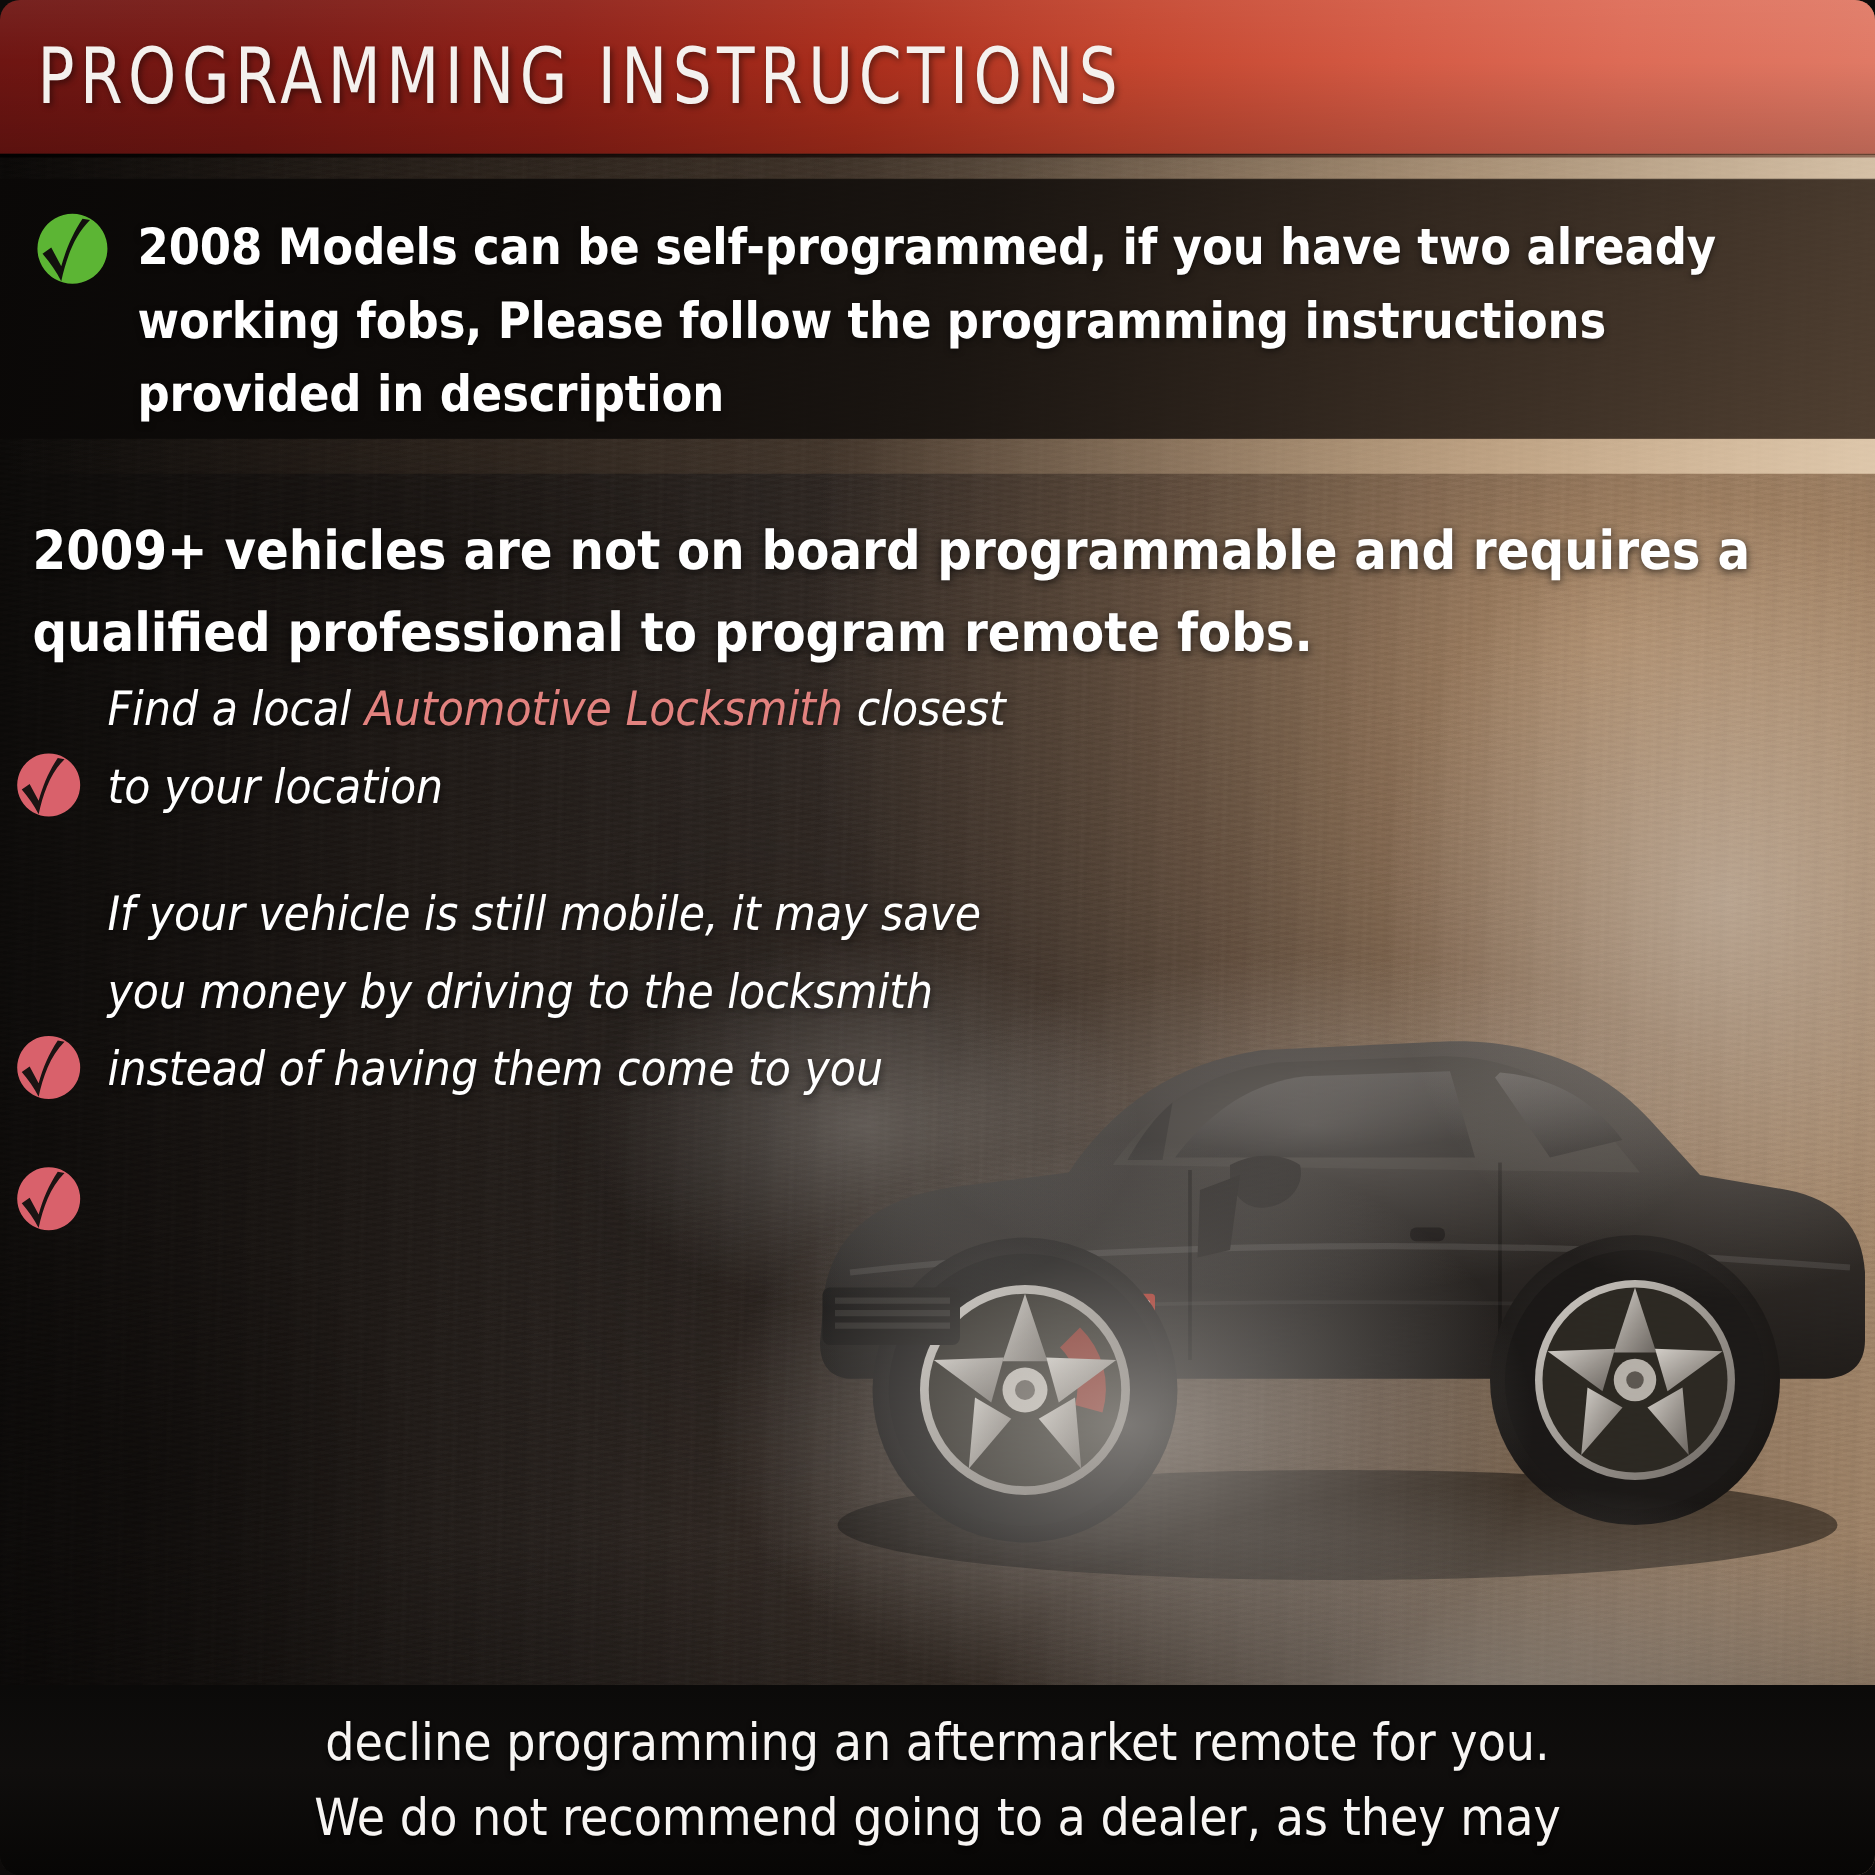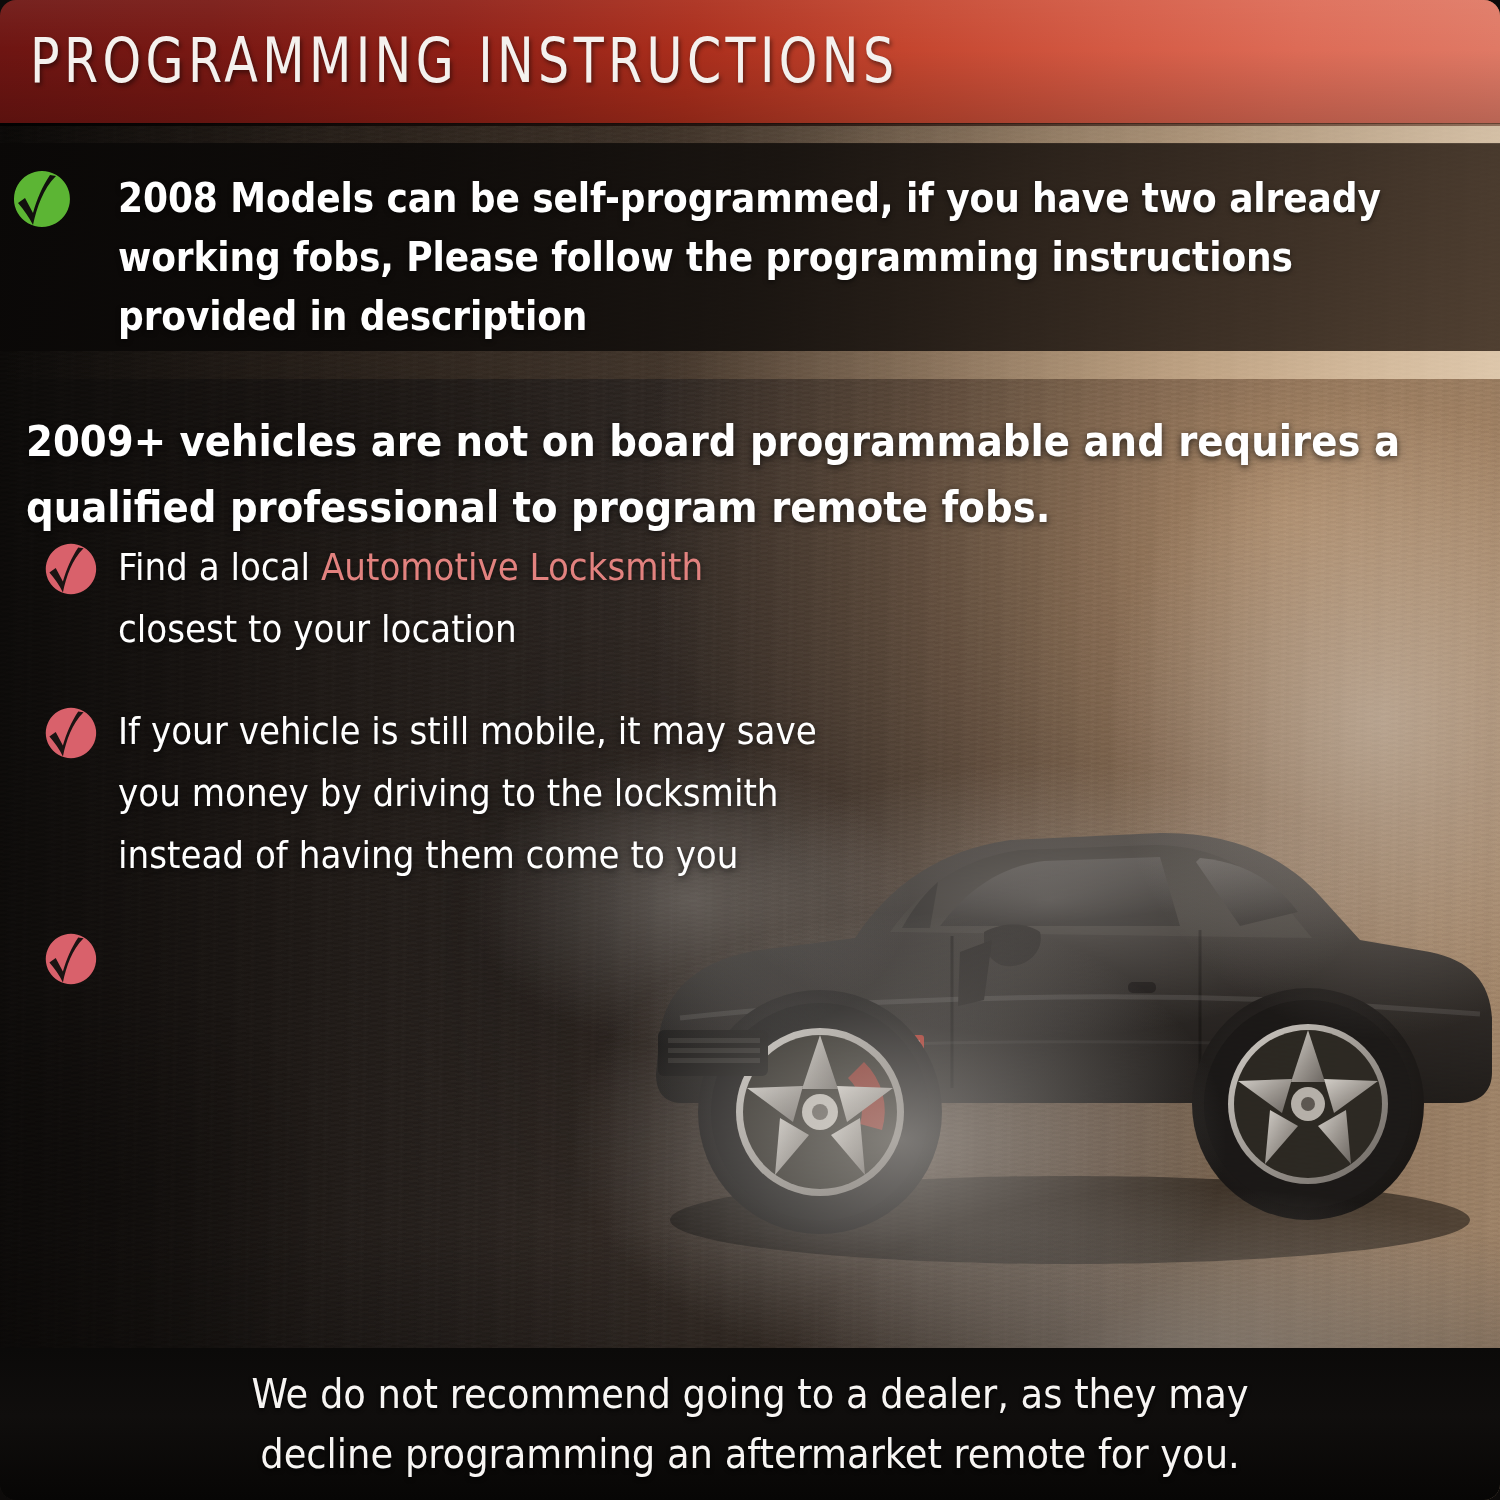--- a/index.html
+++ b/index.html
@@ -111,21 +111,21 @@
 
   
   .note-band {
     position:absolute; left:0; top:143px; width:1500px; height:208px;
     background:linear-gradient(100deg,
       rgba(10,8,7,0.94) 0%, rgba(14,11,9,0.93) 28%,
       rgba(24,19,15,0.90) 52%, rgba(42,33,26,0.86) 74%, rgba(62,49,38,0.80) 100%);
   }
   .note-row {
     position:absolute; left:0; top:143px; width:1500px; height:208px;
-    display:flex; align-items:flex-start; padding:26px 40px 0 12px;gap:24px;
+    display:flex; align-items:flex-start; padding:26px 40px 0 28px;
   }
   .note-text {
     margin-left:22px;
     font-family:"Liberation Sans Narrow","DejaVu Sans Condensed","Liberation Sans", sans-serif;
     font-weight:700;
     font-size:40px;
     line-height:59px;
     color:#ffffff;
     letter-spacing:-0.1px;
     max-width:1300px;
@@ -141,23 +141,24 @@
     line-height:66px;
     color:#ffffff;
     text-shadow:0 2px 7px rgba(0,0,0,0.70);
     margin-top:16px;
   }
 
   
   .bullets { position:absolute; left:0; top:536px; width:820px; }
   .bullet {
     display:flex;
-    align-items:flex-start;
+    align-items:flex-end;
     margin-bottom:40px;
-    padding-left:44px;
+    padding-left:12px;
+    font-style:italic;
   }
   .bullet .b-icon { flex:0 0 auto; margin-top:6px; }
   .bullet .b-text {
     margin-left:20px;
     font-family:"Liberation Sans Narrow","DejaVu Sans Condensed","Liberation Sans", sans-serif;
     font-weight:400;
     font-size:38px;
     line-height:62px;
     color:#ffffff;
     text-shadow:0 2px 7px rgba(0,0,0,0.65);
@@ -370,17 +371,17 @@
           <path d="M38 6 C30 18 25 30 21 44 L13 29 L6 34 C12 41 17 48 21 56
                    C25 38 31 20 44 7 Z" fill="#1b1413"></path>
         </svg>
       </span>
     </div>
 
   </div>
 
 
   <div class="footer">
+    <div class="footer-line">decline programming an aftermarket remote for you.</div>
     <div class="footer-line">We do not recommend going to a dealer, as they may</div>
-    <div class="footer-line">decline programming an aftermarket remote for you.</div>
   </div>
 
 </div>
 
 </body></html>

